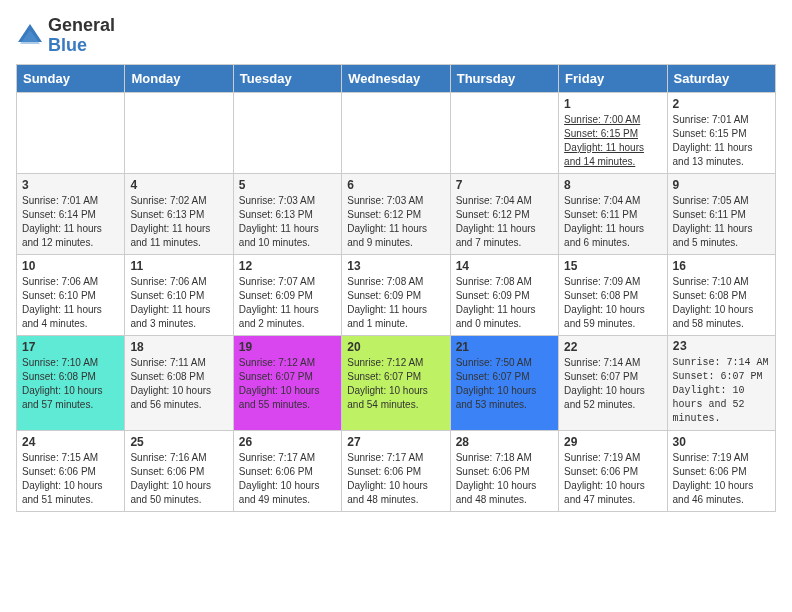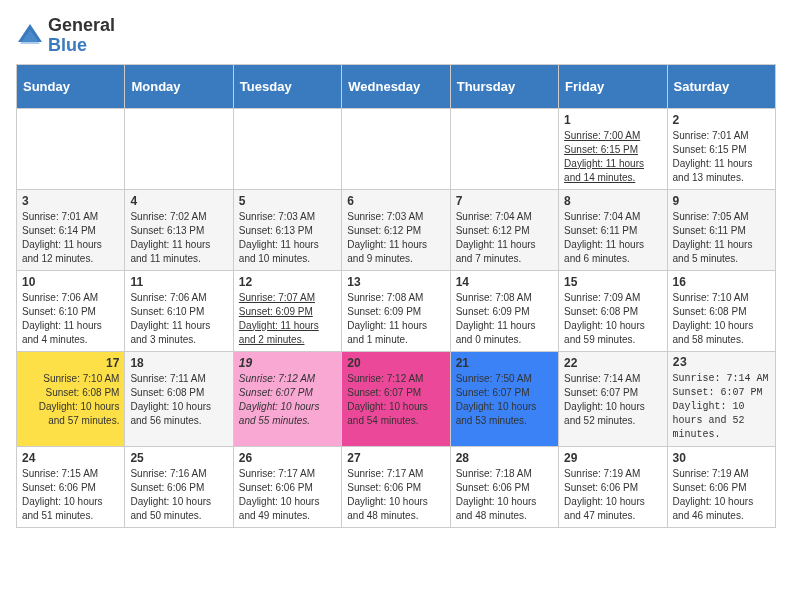--- a/index.html
+++ b/index.html
@@ -47,21 +47,21 @@
     .calendar {
       width: 100%;
       border-collapse: collapse;
     }
     .calendar th {
       background: #3a7abf;
       color: #fff;
       font-size: 13px;
       font-weight: bold;
       text-align: left;
-      padding: 14px 6px;
+      padding: 6px 6px;
       border: 1px solid #ccc;
     }
     .calendar td {
       border: 1px solid #ccc;
       vertical-align: top;
       padding: 4px 5px;
       font-size: 10.5px;
       color: #333;
       width: 14.28%;
       height: 80px;
@@ -189,21 +189,21 @@
 Daylight: 11 hours and 4 minutes.</div>
         </td>
         <td>
           <span class="day-num">11</span>
           <div class="day-info" style="white-space: pre-line;">Sunrise: 7:06 AM
 Sunset: 6:10 PM
 Daylight: 11 hours and 3 minutes.</div>
         </td>
         <td>
           <span class="day-num">12</span>
-          <div class="day-info" style="white-space: pre-line; text-decoration: underline;">Sunrise: 7:07 AM
+          <div class="day-info" style="white-space: pre-line;">Sunrise: 7:07 AM
 Sunset: 6:09 PM
 Daylight: 11 hours and 2 minutes.</div>
         </td>
         <td>
           <span class="day-num">13</span>
           <div class="day-info" style="white-space: pre-line;">Sunrise: 7:08 AM
 Sunset: 6:09 PM
 Daylight: 11 hours and 1 minute.</div>
         </td>
         <td>
@@ -219,39 +219,39 @@
 Daylight: 10 hours and 59 minutes.</div>
         </td>
         <td>
           <span class="day-num">16</span>
           <div class="day-info" style="white-space: pre-line;">Sunrise: 7:10 AM
 Sunset: 6:08 PM
 Daylight: 10 hours and 58 minutes.</div>
         </td>
       </tr>
       <tr>
-        <td style="background: #fde047; text-align: right;">
+        <td style="background: #5eead4;">
           <span class="day-num">17</span>
           <div class="day-info" style="white-space: pre-line;">Sunrise: 7:10 AM
 Sunset: 6:08 PM
 Daylight: 10 hours and 57 minutes.</div>
         </td>
         <td style="background: rgb(245, 245, 245);">
           <span class="day-num">18</span>
           <div class="day-info" style="white-space: pre-line;">Sunrise: 7:11 AM
 Sunset: 6:08 PM
 Daylight: 10 hours and 56 minutes.</div>
         </td>
-        <td style="background: #f9a8d4; font-style: italic;">
+        <td style="background: #d946ef;">
           <span class="day-num">19</span>
           <div class="day-info" style="white-space: pre-line;">Sunrise: 7:12 AM
 Sunset: 6:07 PM
 Daylight: 10 hours and 55 minutes.</div>
         </td>
-        <td style="background: #ec4899;">
+        <td style="background: #bef264;">
           <span class="day-num">20</span>
           <div class="day-info" style="white-space: pre-line;">Sunrise: 7:12 AM
 Sunset: 6:07 PM
 Daylight: 10 hours and 54 minutes.</div>
         </td>
         <td style="background: #3b82f6;">
           <span class="day-num">21</span>
           <div class="day-info" style="white-space: pre-line;">Sunrise: 7:50 AM
 Sunset: 6:07 PM
 Daylight: 10 hours and 53 minutes.</div>

